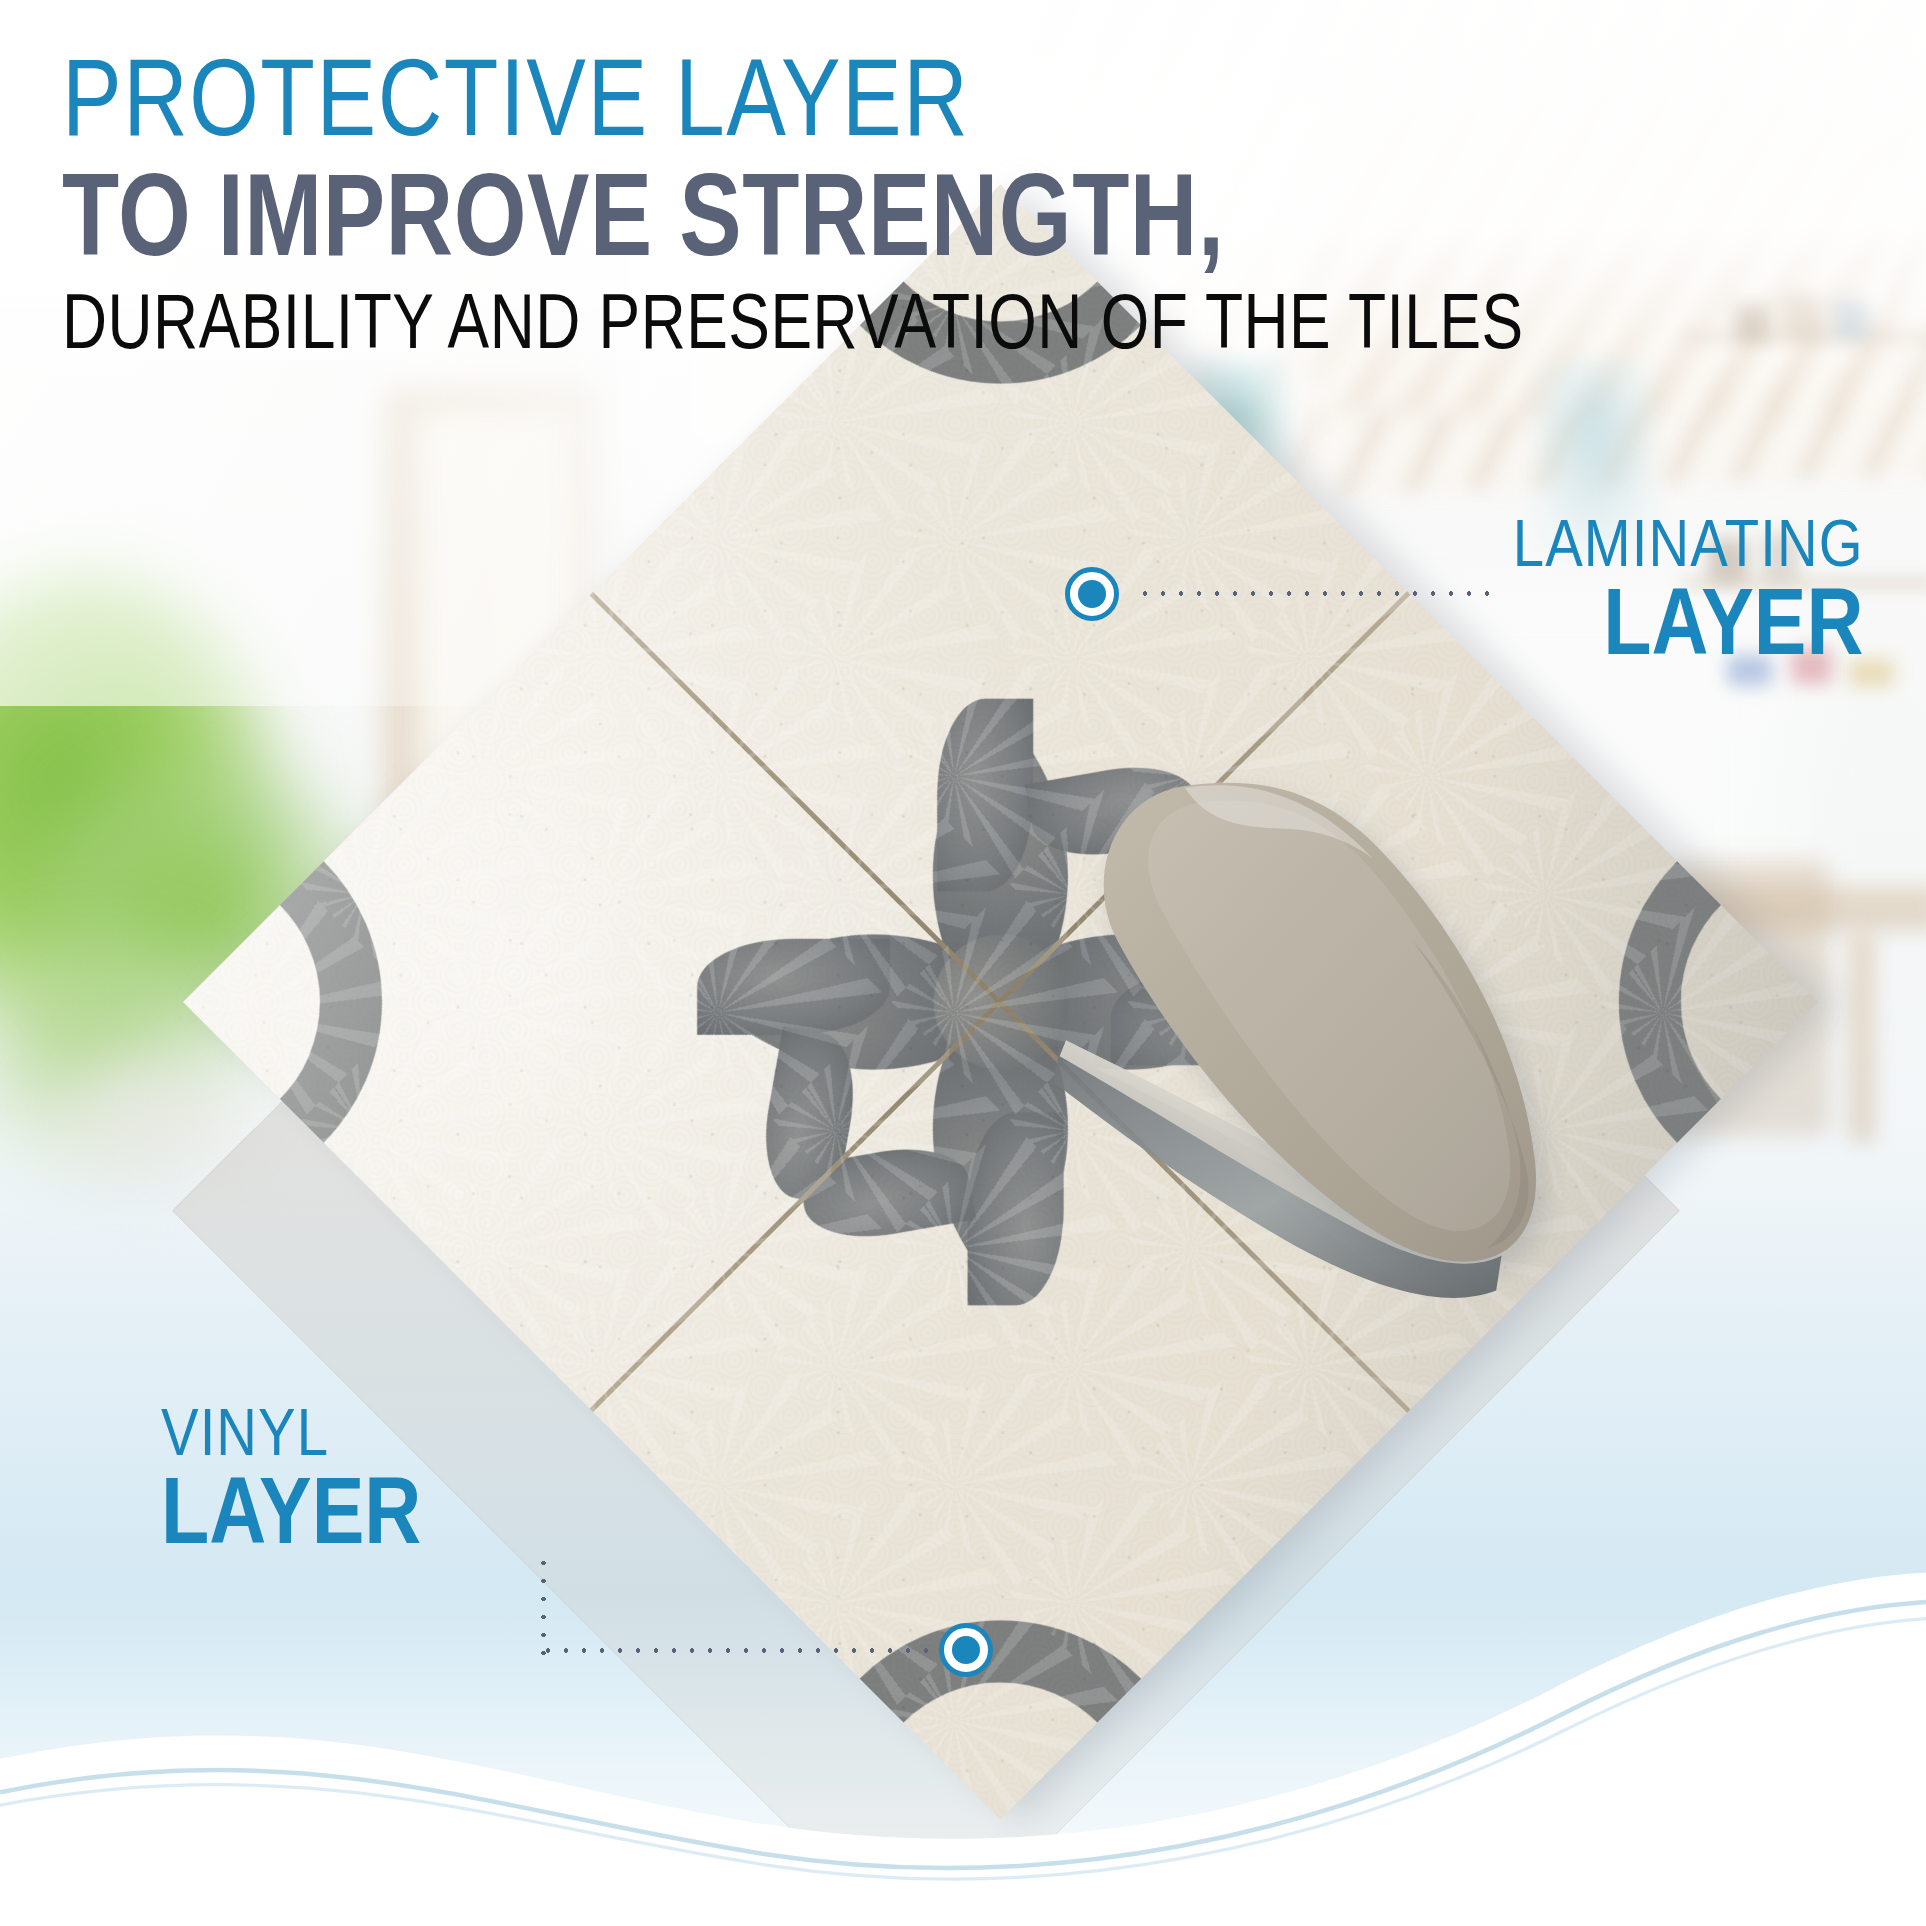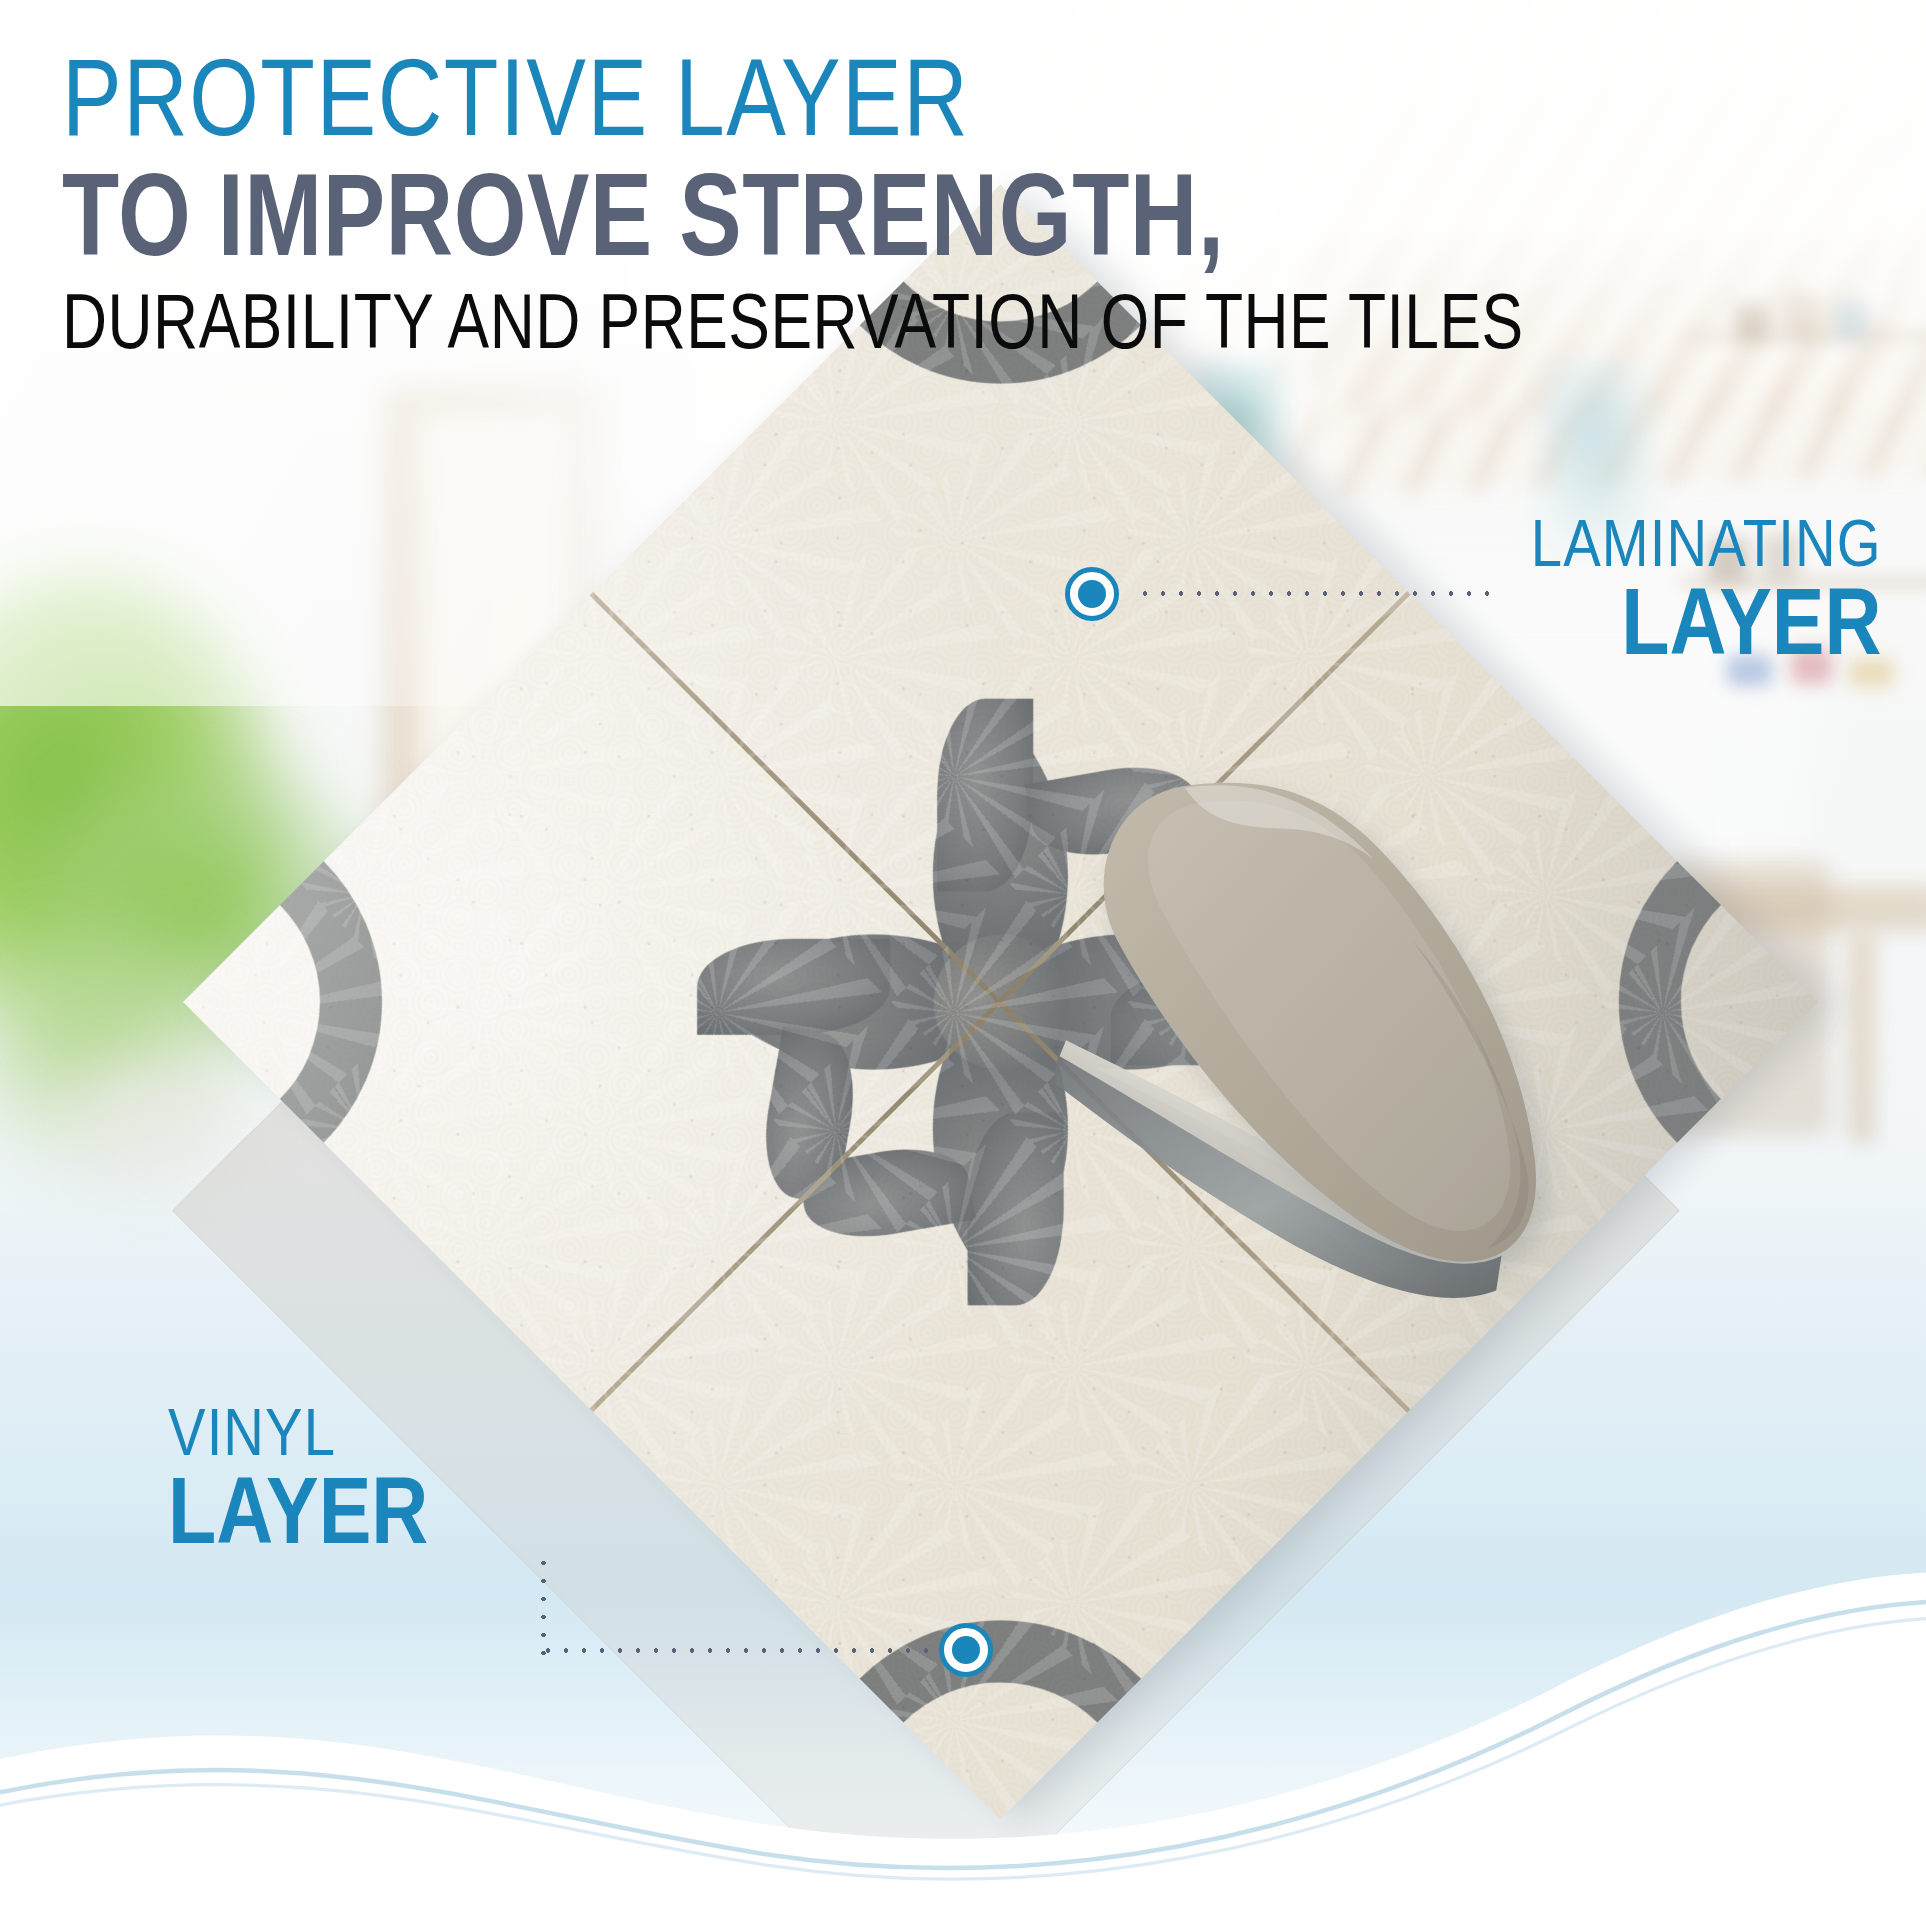--- a/index.html
+++ b/index.html
@@ -204,23 +204,23 @@
   
   .label-block { position:absolute; z-index:46; }
   .lbl-thin {
     font-size:67px; line-height:.96; font-weight:300; letter-spacing:1.3px;
     color:#1a86bc; transform:scaleX(.84); white-space:nowrap;
   }
   .lbl-bold {
     font-size:94px; line-height:.94; font-weight:800; letter-spacing:0px;
     color:#1a86bc; transform:scaleX(.84); white-space:nowrap; margin-top:2.6px;
   }
-  #lam-label { right:44px; top:511px; text-align:right; }
+  #lam-label { right:62px; top:511px; text-align:right; }
   #lam-label .lbl-thin, #lam-label .lbl-bold { transform-origin:right center; }
-  #vin-label { left:168px; top:1400px; text-align:left; }
+  #vin-label { left:161px; top:1400px; text-align:left; }
   #vin-label .lbl-thin, #vin-label .lbl-bold { transform-origin:left center; }
 
   
   #wave { position:absolute; left:0; bottom:0; width:1926px; height:360px; z-index:50; }
 </style>
 </head>
 <body>
 
 <div id="scene">
   <div class="bg-base"></div>

